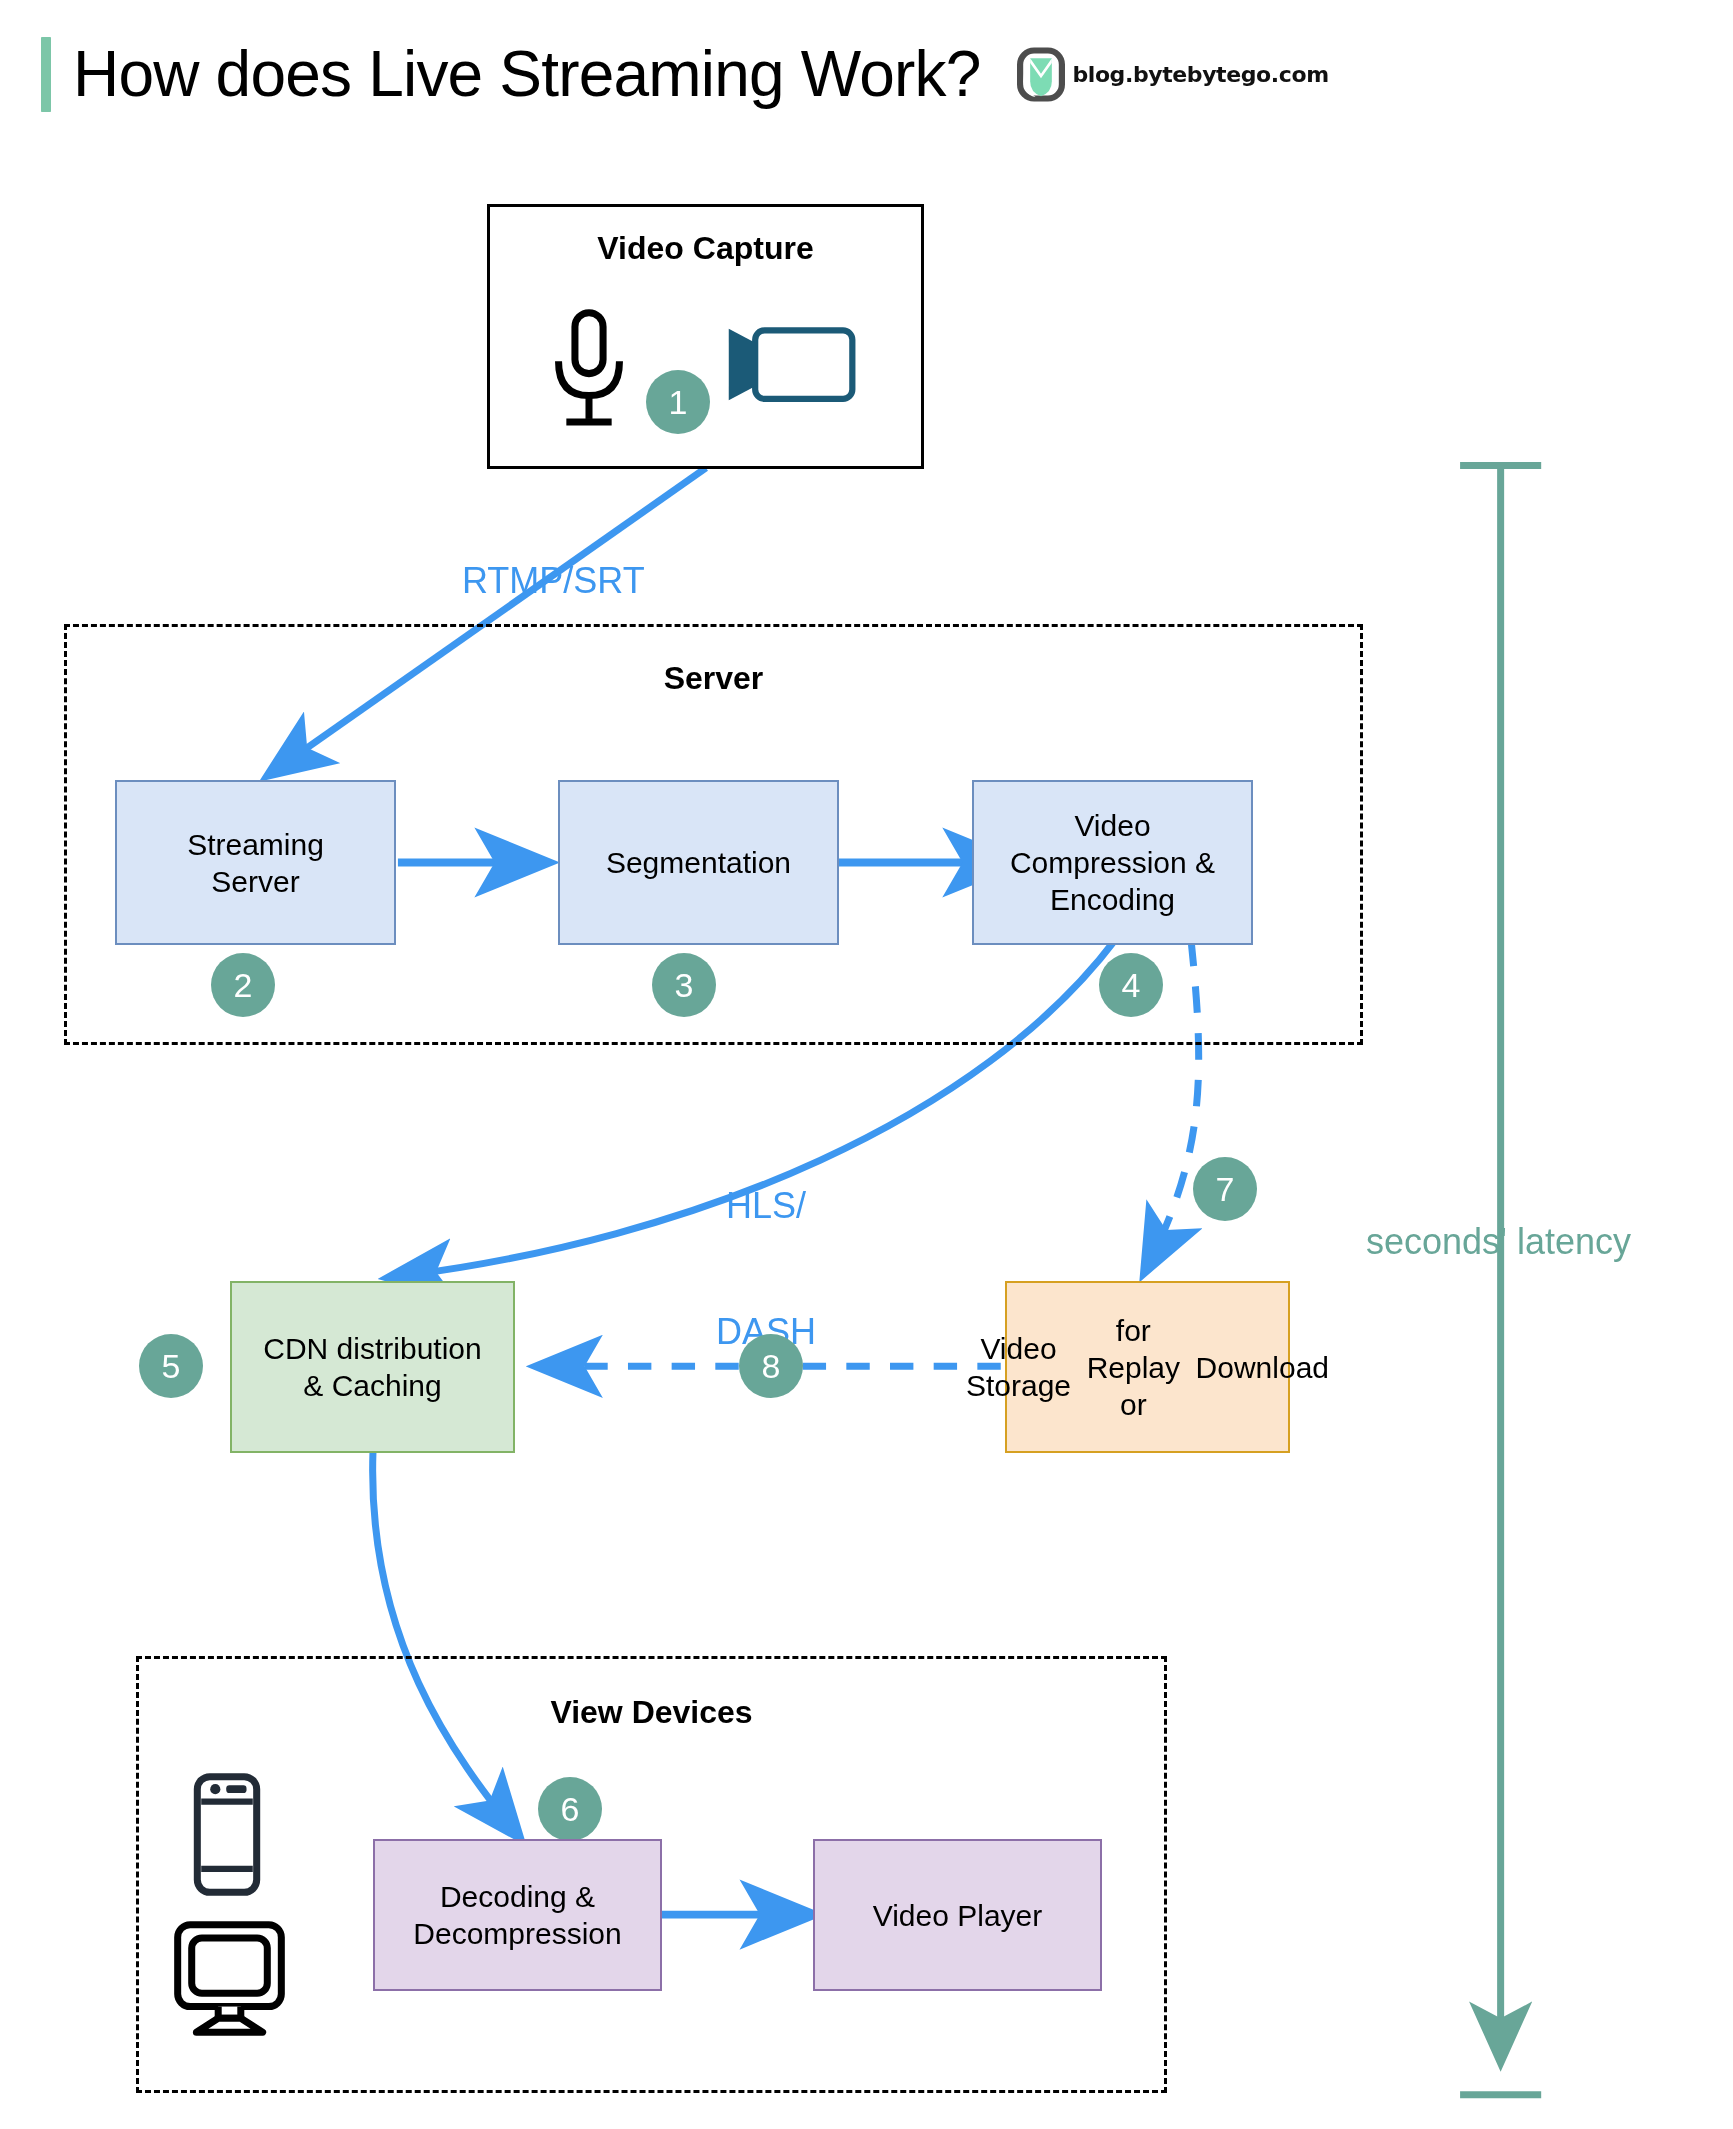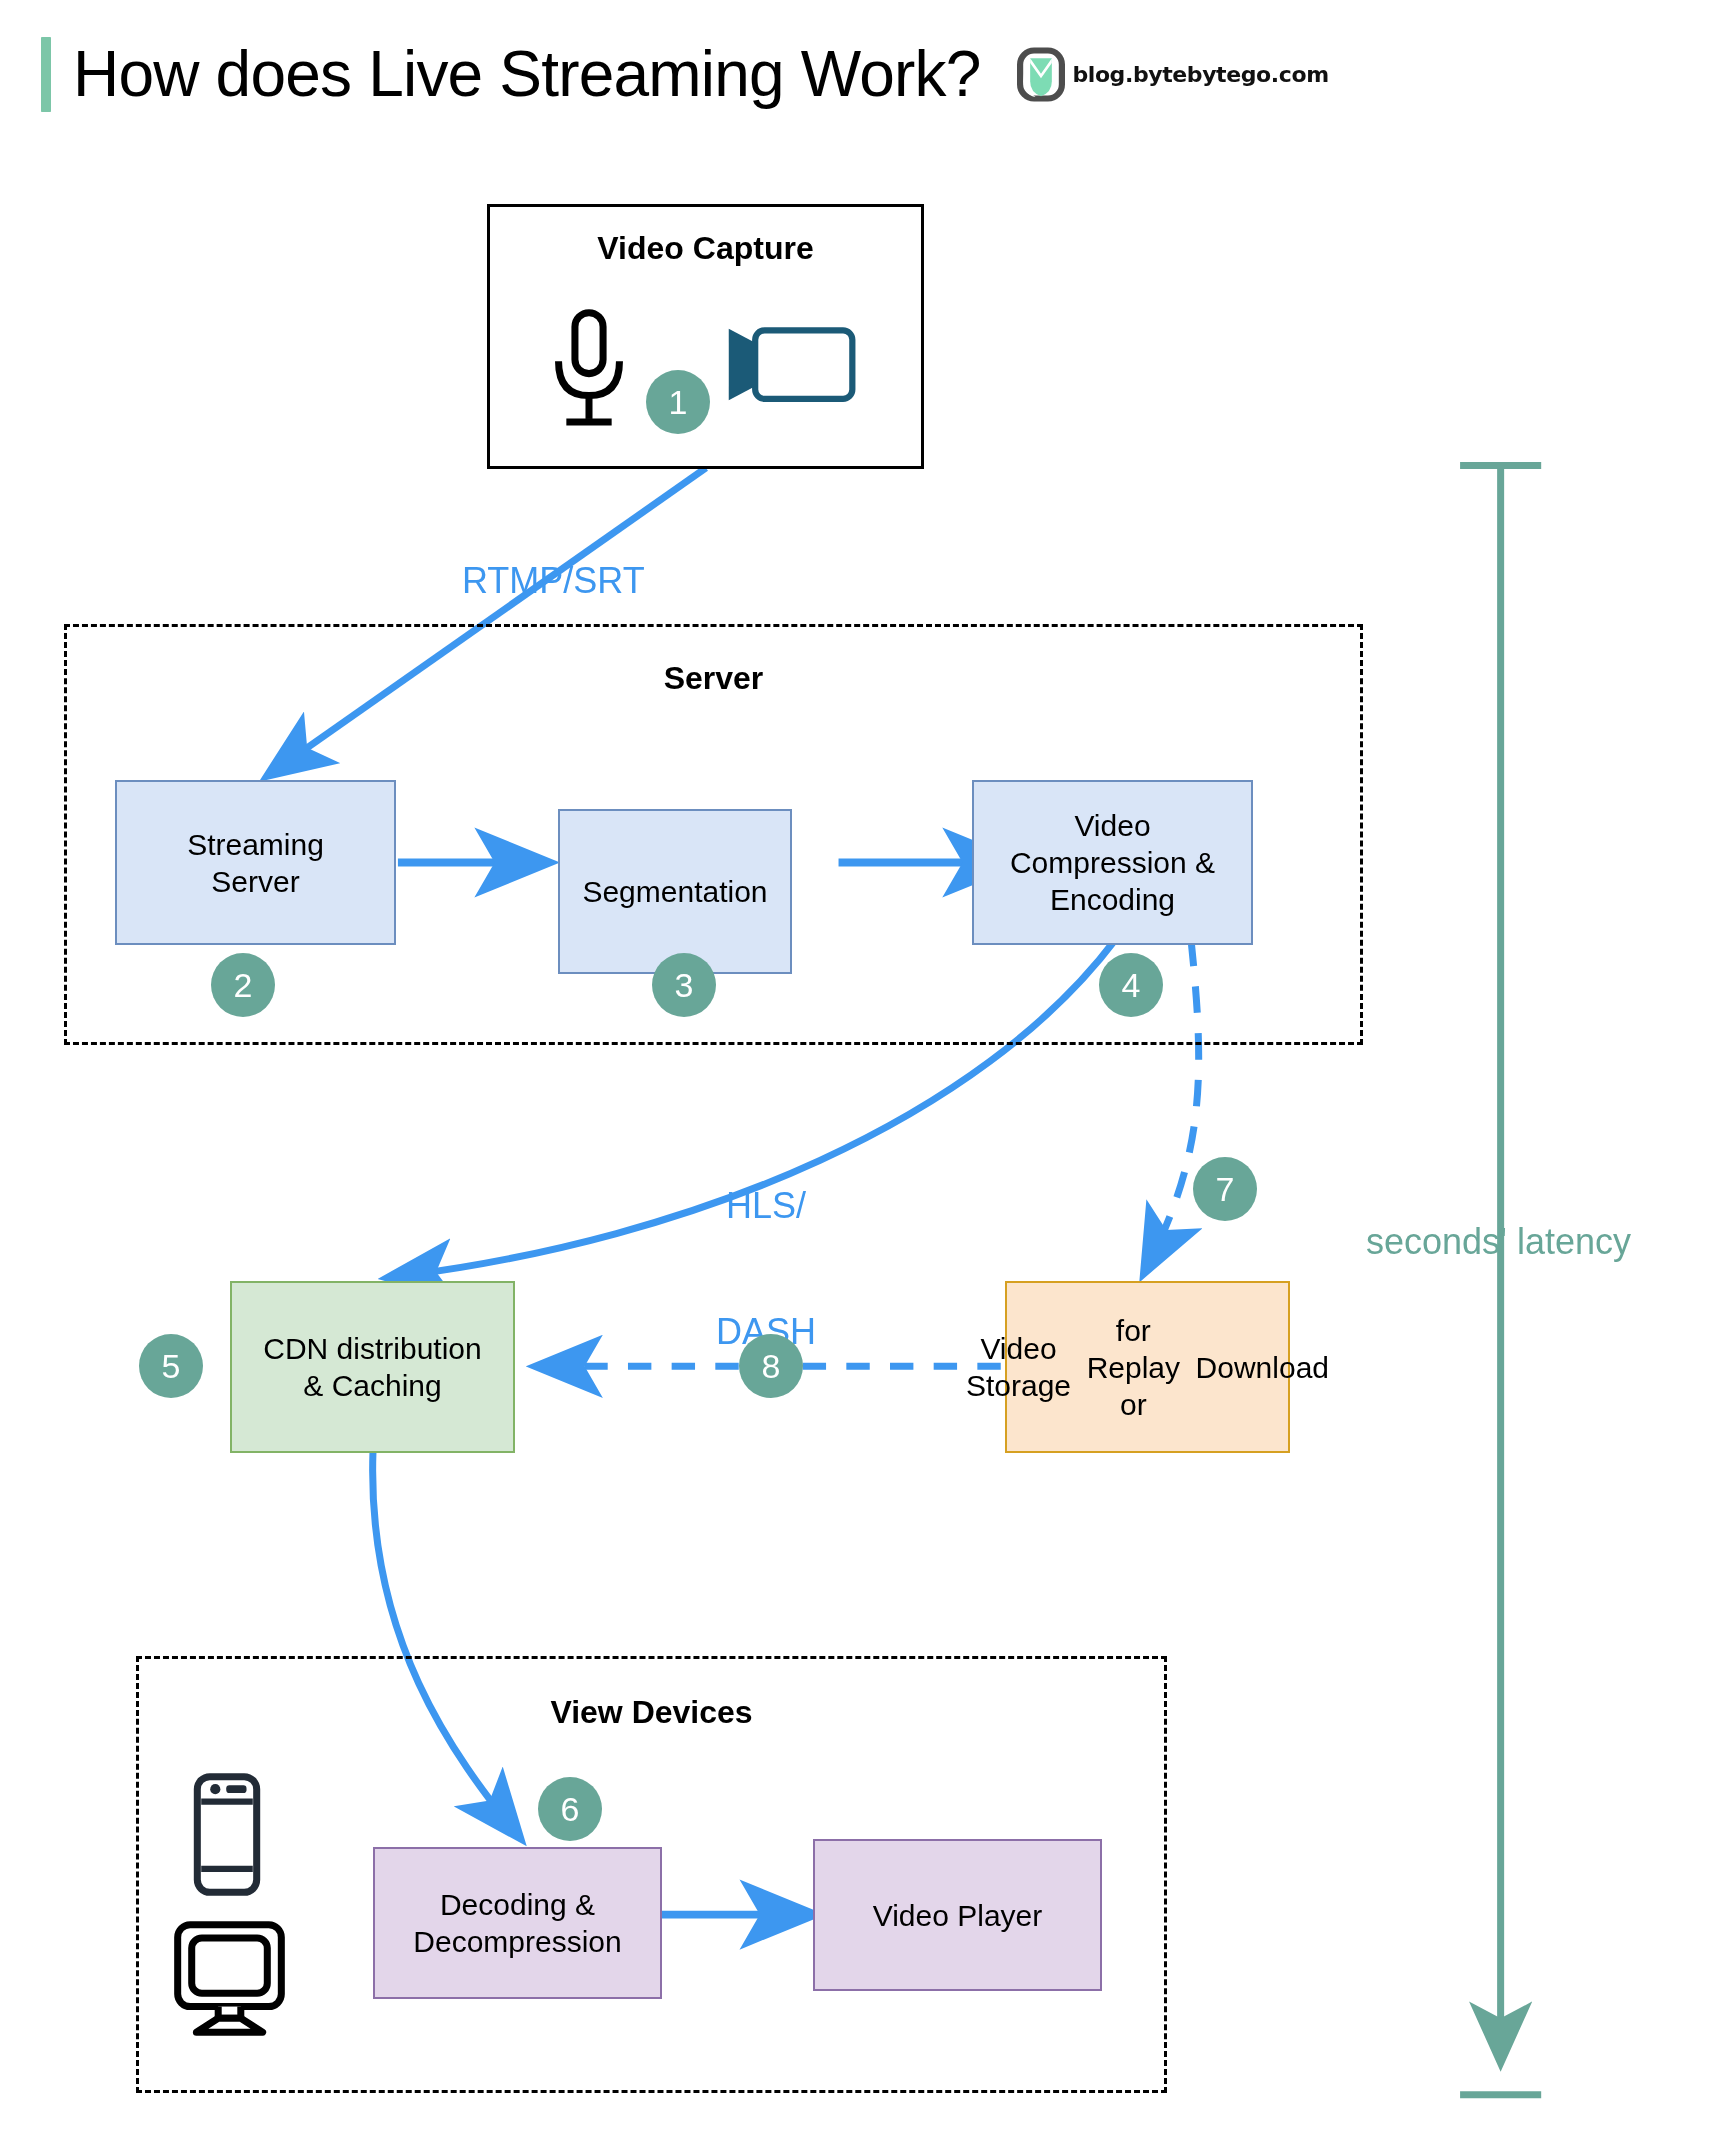--- a/index.html
+++ b/index.html
@@ -133,21 +133,21 @@
   </div>
 
   <div class="box b-blue" style="left:115px;top:780px;width:281px;height:165px;flex-direction:column;">
     <div class="lbl">Streaming</div>
     <div class="lbl">Server</div>
   </div>
   <div class="badge" style="left:211px;top:953px;">
     <span>2</span>
   </div>
 
-  <div class="box b-blue" style="left:558px;top:780px;width:234px;height:165px;margin-top:29px;">
+  <div class="box b-blue" style="left:558px;top:780px;width:281px;height:165px;">
     <div class="lbl">Segmentation</div>
   </div>
   <div class="badge" style="left:652px;top:953px;">
     <span>3</span>
   </div>
 
   <div class="box b-blue" style="left:972px;top:780px;width:281px;height:165px;flex-direction:column;">
     <div class="lbl">Video</div>
     <div class="lbl">Compression &amp;</div>
     <div class="lbl">Encoding</div>
@@ -204,21 +204,21 @@
       <rect x="24" y="23" width="97" height="71" rx="13" fill="#fff" stroke="#000" stroke-width="9"></rect>
       <path d="M58 111 L58 126 L87 126 L87 111" fill="#fff" stroke="#000" stroke-width="9"></path>
       <path d="M30 144 L58 126 L87 126 L115 144 Z" fill="#fff" stroke="#000" stroke-width="9" stroke-linejoin="round"></path>
     </svg>
   </div>
 
   <div class="badge" style="left:538px;top:1777px;">
     <span>6</span>
   </div>
 
-  <div class="box b-purple" style="left:373px;top:1839px;width:289px;height:152px;flex-direction:column;margin-top:8px;">
+  <div class="box b-purple" style="left:373px;top:1839px;width:289px;height:152px;flex-direction:column;">
     <div class="lbl">Decoding &amp;</div>
     <div class="lbl">Decompression</div>
   </div>
 
   <div class="box b-purple" style="left:813px;top:1839px;width:289px;height:152px;">
     <div class="lbl">Video Player</div>
   </div>
 
   <div class="latency-label" style="left:1366px;top:1221px;">seconds' latency</div>
 

